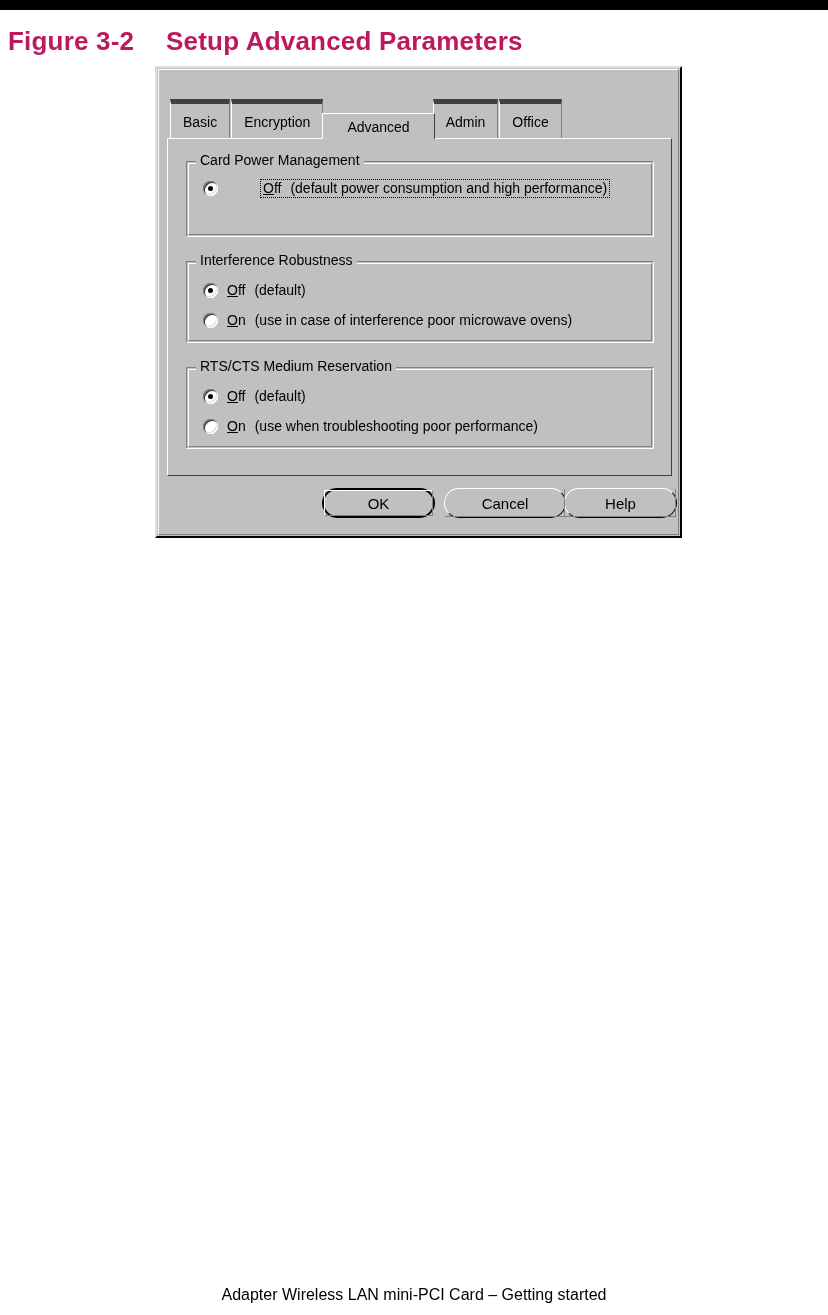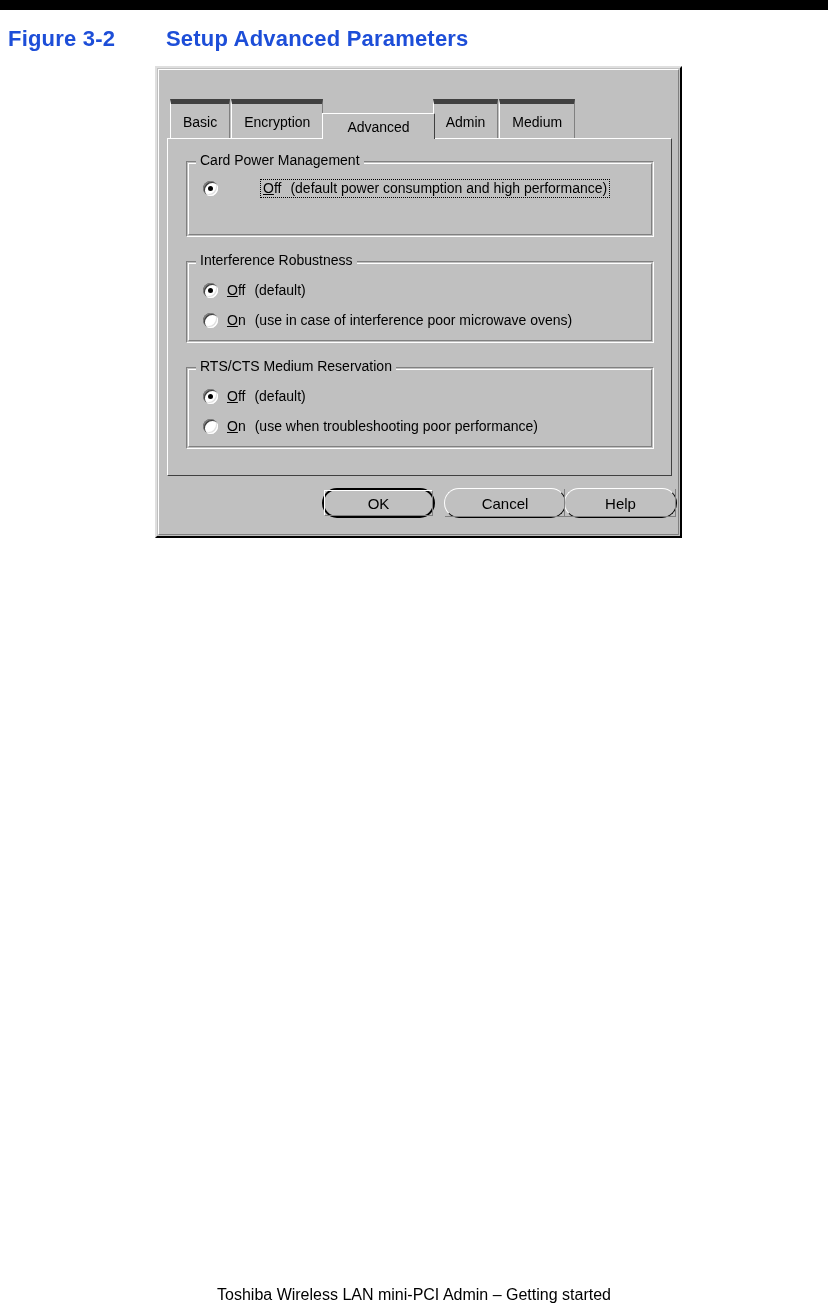--- a/index.html
+++ b/index.html
@@ -18,23 +18,23 @@
   
   .top-rule {
     position: absolute;
     left: 0; top: 0;
     width: 828px; height: 10px;
     background: #000000;
   }
   .fig-caption {
     position: absolute;
     left: 8px; top: 26px;
-    font-size: 22px;
+    font-size: 26px;
     font-weight: bold;
-    color: #1d4ed8;
+    color: #be185d;
     letter-spacing: 0.2px;
     white-space: nowrap;
   }
   .fig-caption .fig-num { display: inline-block; width: 158px; }
   .page-footer {
     position: absolute;
     left: 0; top: 1286px;
     width: 828px;
     text-align: center;
     font-size: 16px;
@@ -300,21 +300,21 @@
     <div class="tab">
       <span>Encryption</span>
     </div>
     <div class="tab selected">
       <span>Advanced</span>
     </div>
     <div class="tab">
       <span>Admin</span>
     </div>
     <div class="tab">
-      <span>Medium</span>
+      <span>Office</span>
     </div>
   </div>
 
   <div class="tabpage">
 
     <div class="groupbox" style="left:18px; top:22px; width:468px; height:76px;">
       <div class="gb-inner"></div>
       <div class="gb-title">Card Power Management</div>
 
       <div class="radio-row" style="left:16px; top:18px;gap:36px;">
@@ -366,13 +366,13 @@
       <span>Cancel</span>
     </div>
     <div class="btn" style="left:407px; top:0px; width:113px;">
       <span class="btn-face"></span>
       <span>Help</span>
     </div>
   </div>
 
 </div>
 
-<div class="page-footer">Toshiba Wireless LAN mini-PCI Admin – Getting started</div>
+<div class="page-footer">Adapter Wireless LAN mini-PCI Card – Getting started</div>
 
 </body></html>

